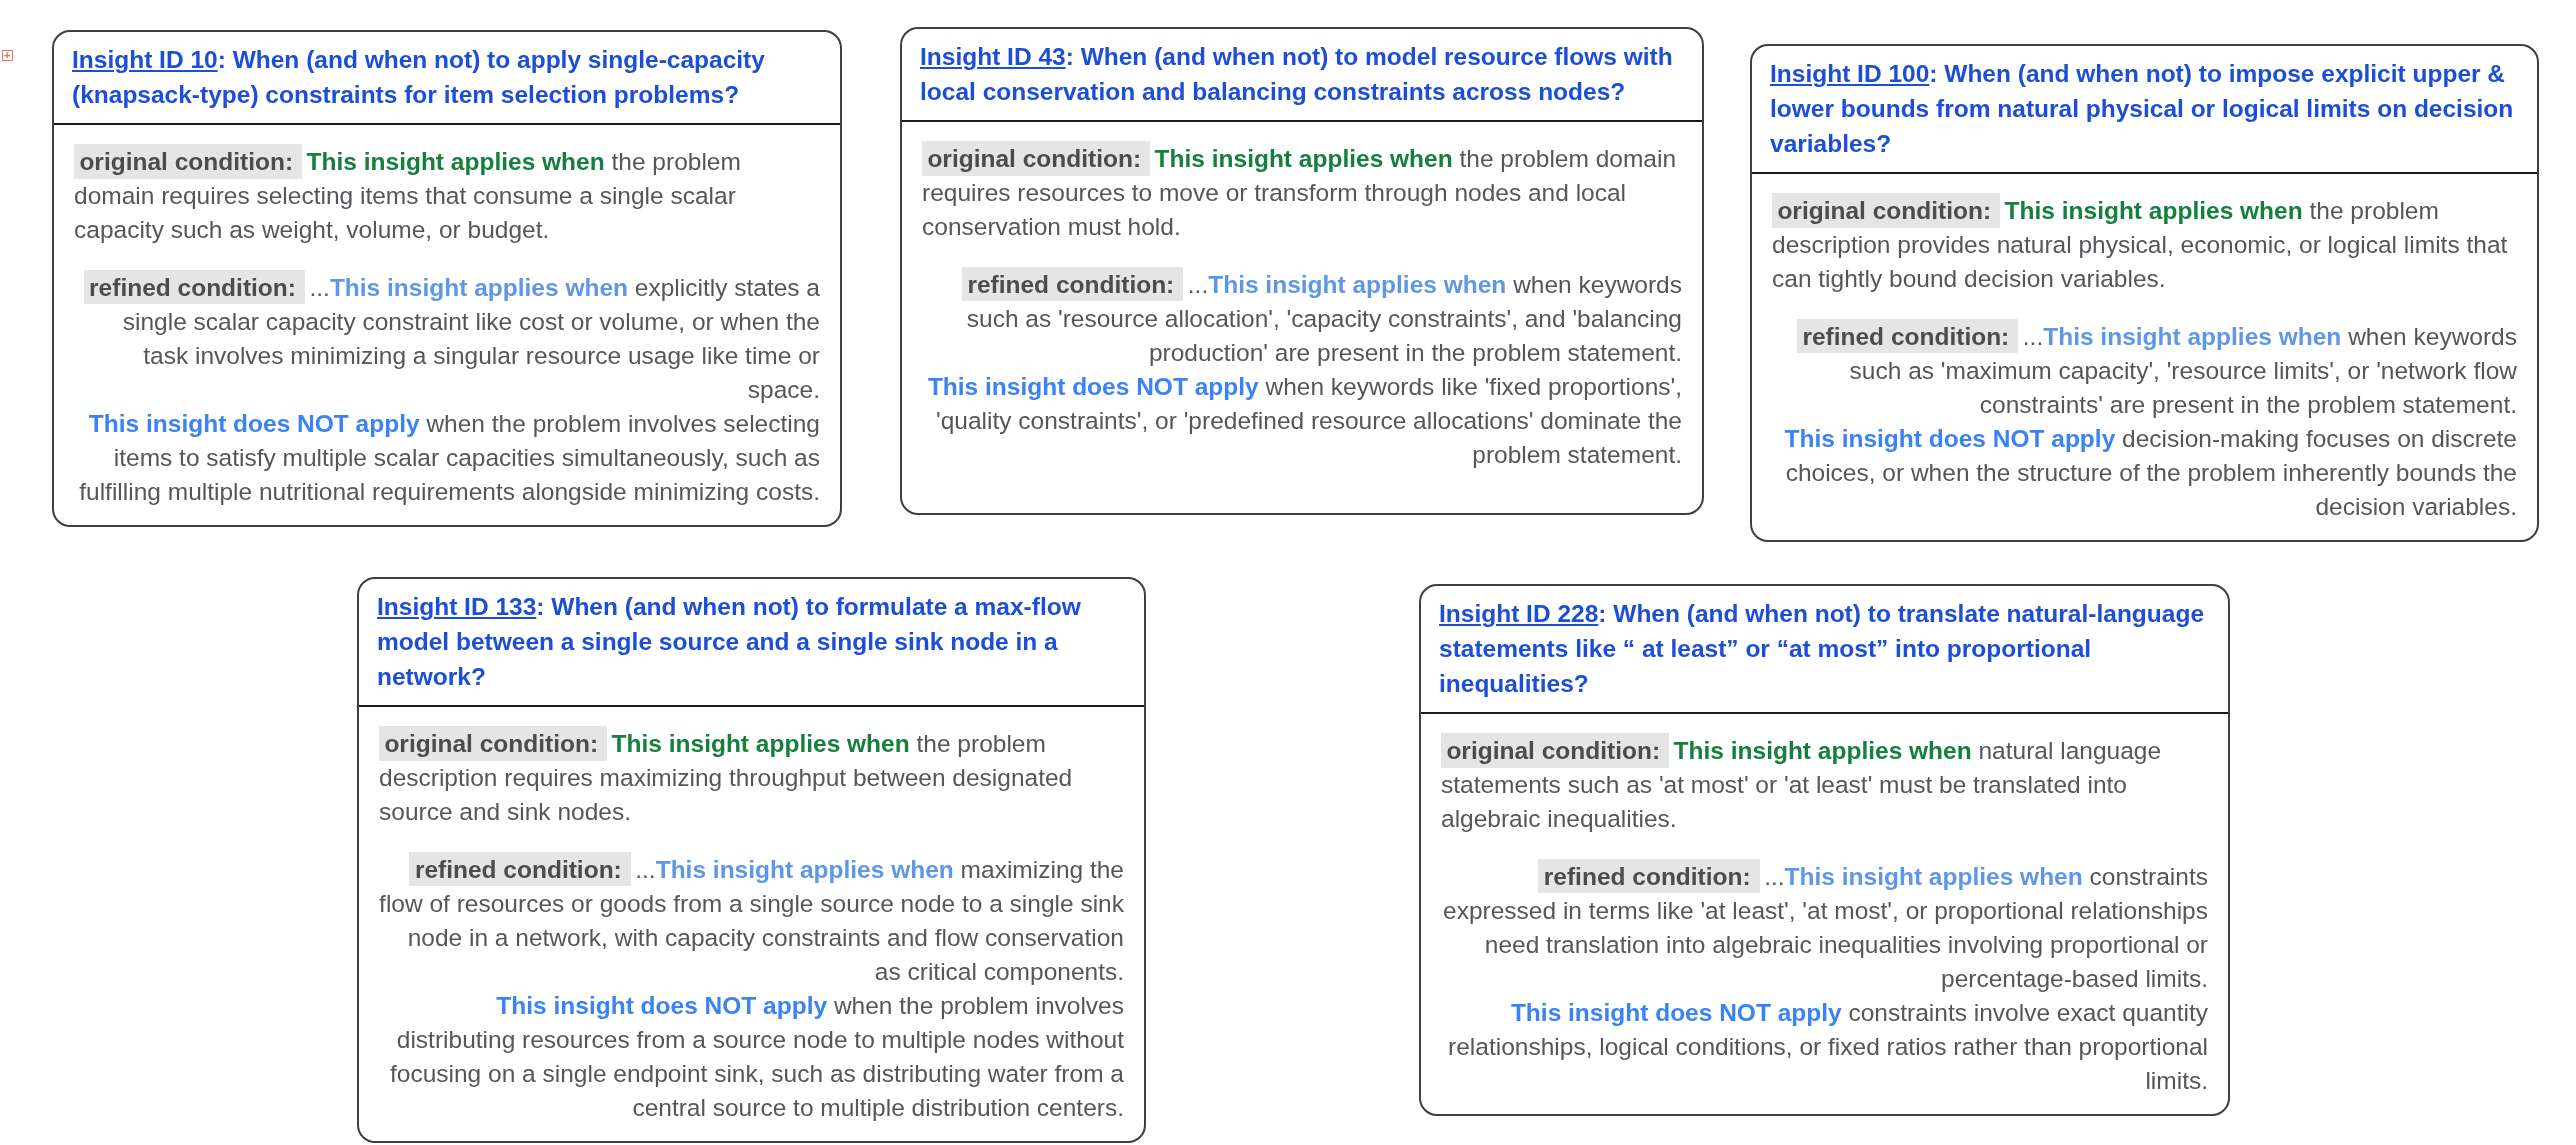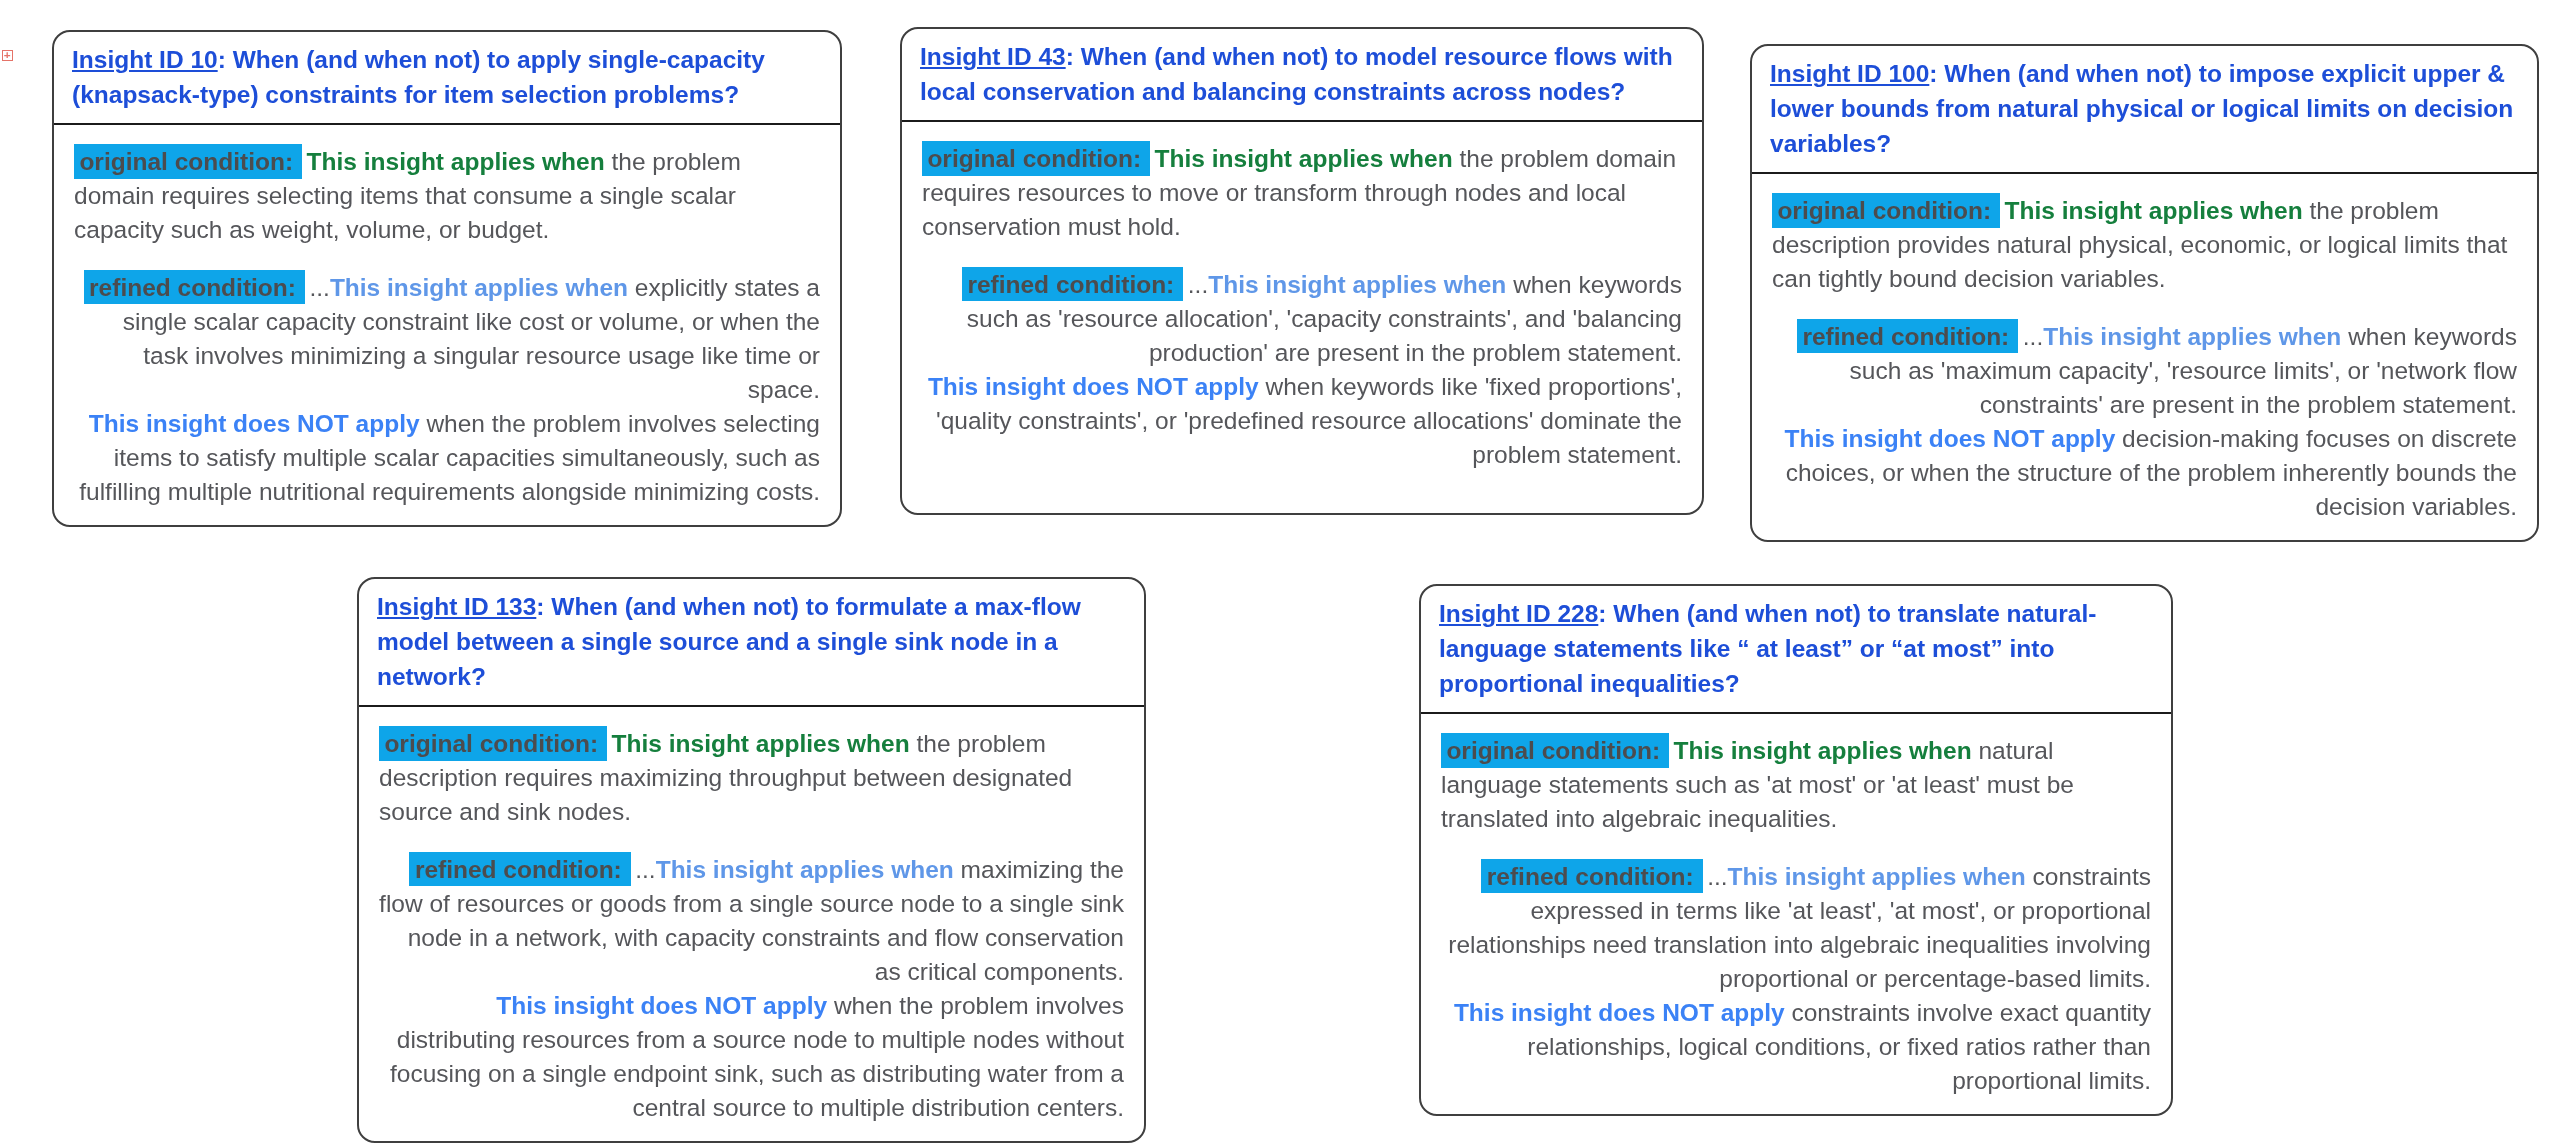--- a/index.html
+++ b/index.html
@@ -28,36 +28,36 @@
   .id-underline { text-decoration: underline; }
   .card-body {
     padding: 20px 20px 16.3px 20px;
     font-size: 24.5px;
     line-height: 34px;
     color: #55565a;
   }
   .para { margin: 0; }
   .para + .para { margin-top: 23.6px; text-align: right; }
   .hl {
-    background: #0ea5e9;
+    background: #e5e5e5;
     color: #4c4c4e;
     font-weight: bold;
     padding: 3.6px 9px 3.6px 5.4px;
     margin-right: 4.5px;
   }
   .green { color: #157f3d; font-weight: bold; }
   .blue  { color: #5f97e8; font-weight: bold; }
   .red   { color: #3b82f6; font-weight: bold; }
   .ellipsis { color: #55565a; }
 
   .card-1 { left: 52px;   top: 30px;  width: 790px; min-height: 485px; }
   .card-2 { left: 900px;  top: 27px;  width: 804px; min-height: 488px; }
   .card-3 { left: 1750px; top: 44px;  width: 789px; min-height: 482px; }
   .card-4 { left: 357px;  top: 577px; width: 789px; min-height: 484px; }
-  .card-5 { left: 1419px; top: 584px; width: 754px; min-height: 479px; }
+  .card-5 { left: 1419px; top: 584px; width: 811px; min-height: 479px; }
 
   .red-marker {
     position: absolute;
     left: 1.8px; top: 50px;
     width: 11px; height: 11px;
     box-sizing: border-box;
     border: 1.8px solid #e57368;
     color: #e57368;
     font-size: 11.8px;
     line-height: 8.2px;

